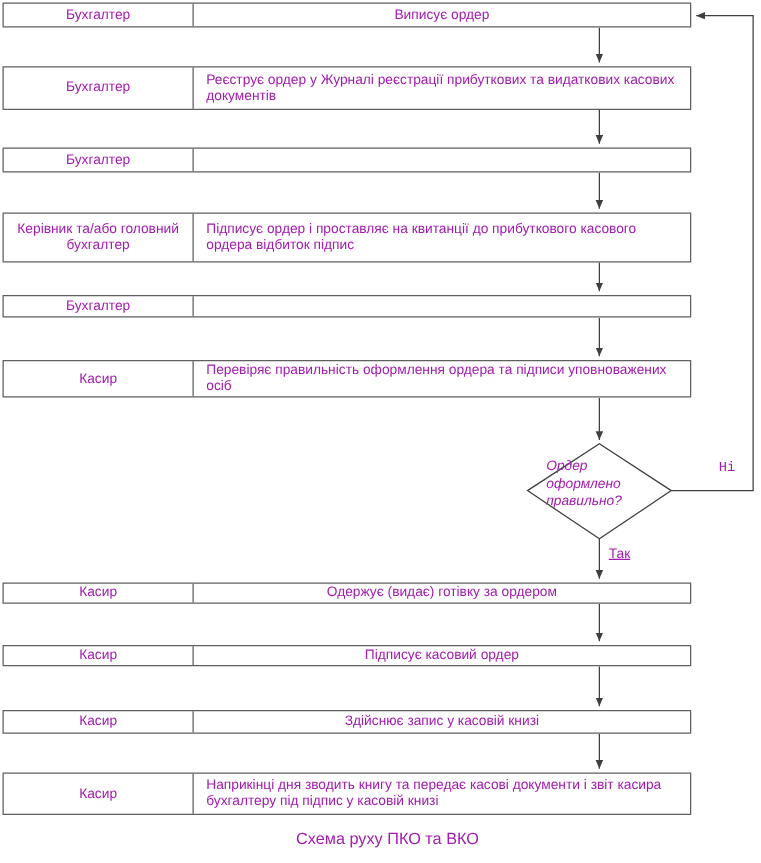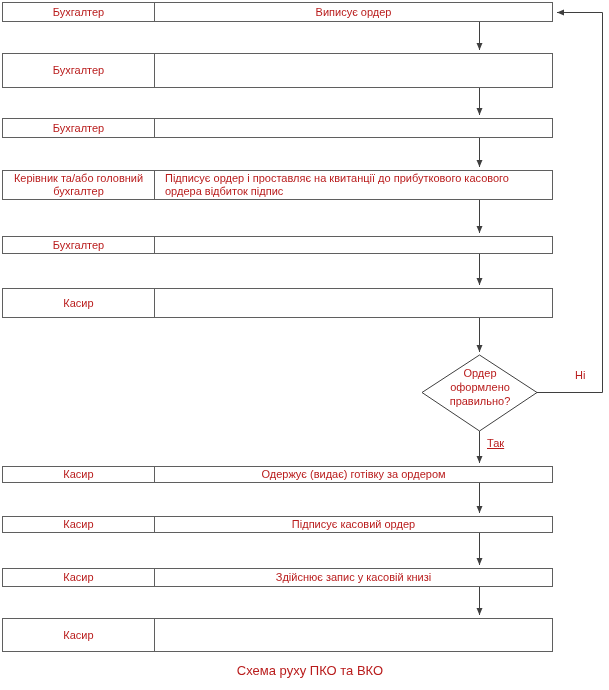--- a/index.html
+++ b/index.html
@@ -6,21 +6,21 @@
     margin: 0;
     padding: 0;
     background: #ffffff;
   }
   .canvas {
     position: relative;
     width: 609px;
     height: 690px;
     background: #ffffff;
     font-family: "Liberation Sans", sans-serif;
-    color: #b91c1c;
+    color: #a21caf;
     overflow: hidden;
   }
   .flow-row {
     position: absolute;
     left: 2px;
     width: 551px;
     display: flex;
     box-sizing: border-box;
     border: 1px solid #5f5f5f;
     background: #ffffff;
@@ -52,30 +52,30 @@
     position: absolute;
     top: 0;
     left: 0;
     pointer-events: none;
   }
   .decision-text {
     position: absolute;
     left: 437px;
     top: 366px;
     width: 86px;
-    text-align: center;
     font-size: 11px;
     line-height: 14px;
+    font-style: italic;
   }
   .branch-label {
     position: absolute;
     font-size: 11px;
     line-height: 13px;
   }
-  .label-no  { left: 575px; top: 369px; }
+  .label-no  { left: 575px; top: 369px; font-family: Liberation Mono, monospace; }
   .label-yes { left: 487px; top: 437px; text-decoration: underline; }
   .caption {
     position: absolute;
     left: 0;
     top: 663px;
     width: 620px;
     text-align: center;
     font-size: 13px;
   }
 </style>
@@ -107,48 +107,51 @@
       <polygon points="479.5,355 537,392.5 479.5,431 422,392.5" fill="#ffffff"></polygon>
     </g>
   </svg>
 
   <div class="flow-row" style="top:2px;   height:20px;">
     <div class="role-cell">Бухгалтер</div>
     <div class="action-cell">Виписує ордер</div>
   </div>
   <div class="flow-row" style="top:53px;  height:35px;">
     <div class="role-cell">Бухгалтер</div>
+    <div class="action-cell">Реєструє ордер у Журналі реєстрації прибуткових та видаткових касових документів</div>
   </div>
   <div class="flow-row" style="top:118px; height:20px;">
     <div class="role-cell">Бухгалтер</div>
   </div>
-  <div class="flow-row" style="top:170px; height:30px;">
+  <div class="flow-row" style="top:170px; height:40px;">
     <div class="role-cell">Керівник та/або головний бухгалтер</div>
     <div class="action-cell">Підписує ордер і проставляє на квитанції до прибуткового касового ордера відбиток підпис</div>
   </div>
   <div class="flow-row" style="top:236px; height:18px;">
     <div class="role-cell">Бухгалтер</div>
   </div>
   <div class="flow-row" style="top:288px; height:30px;">
     <div class="role-cell">Касир</div>
+    <div class="action-cell">Перевіряє правильність оформлення ордера та підписи уповноважених осіб</div>
   </div>
   <div class="flow-row" style="top:466px; height:17px;">
     <div class="role-cell">Касир</div>
     <div class="action-cell">Одержує (видає) готівку за ордером</div>
   </div>
   <div class="flow-row" style="top:516px; height:17px;">
     <div class="role-cell">Касир</div>
     <div class="action-cell">Підписує касовий ордер</div>
   </div>
   <div class="flow-row" style="top:568px; height:19px;">
     <div class="role-cell">Касир</div>
     <div class="action-cell">Здійснює запис у касовій книзі</div>
   </div>
   <div class="flow-row" style="top:618px; height:34px;">
     <div class="role-cell">Касир</div>
+    <div class="action-cell">Наприкінці дня зводить книгу та передає касові документи і звіт касира бухгалтеру під підпис у касовій книзі</div>
   </div>
 
   <div class="decision-text">Ордер оформлено правильно?</div>
   <div class="branch-label label-no">Ні</div>
   <div class="branch-label label-yes">Так</div>
 
   <div class="caption">Схема руху ПКО та ВКО</div>
 
 </div>
 

